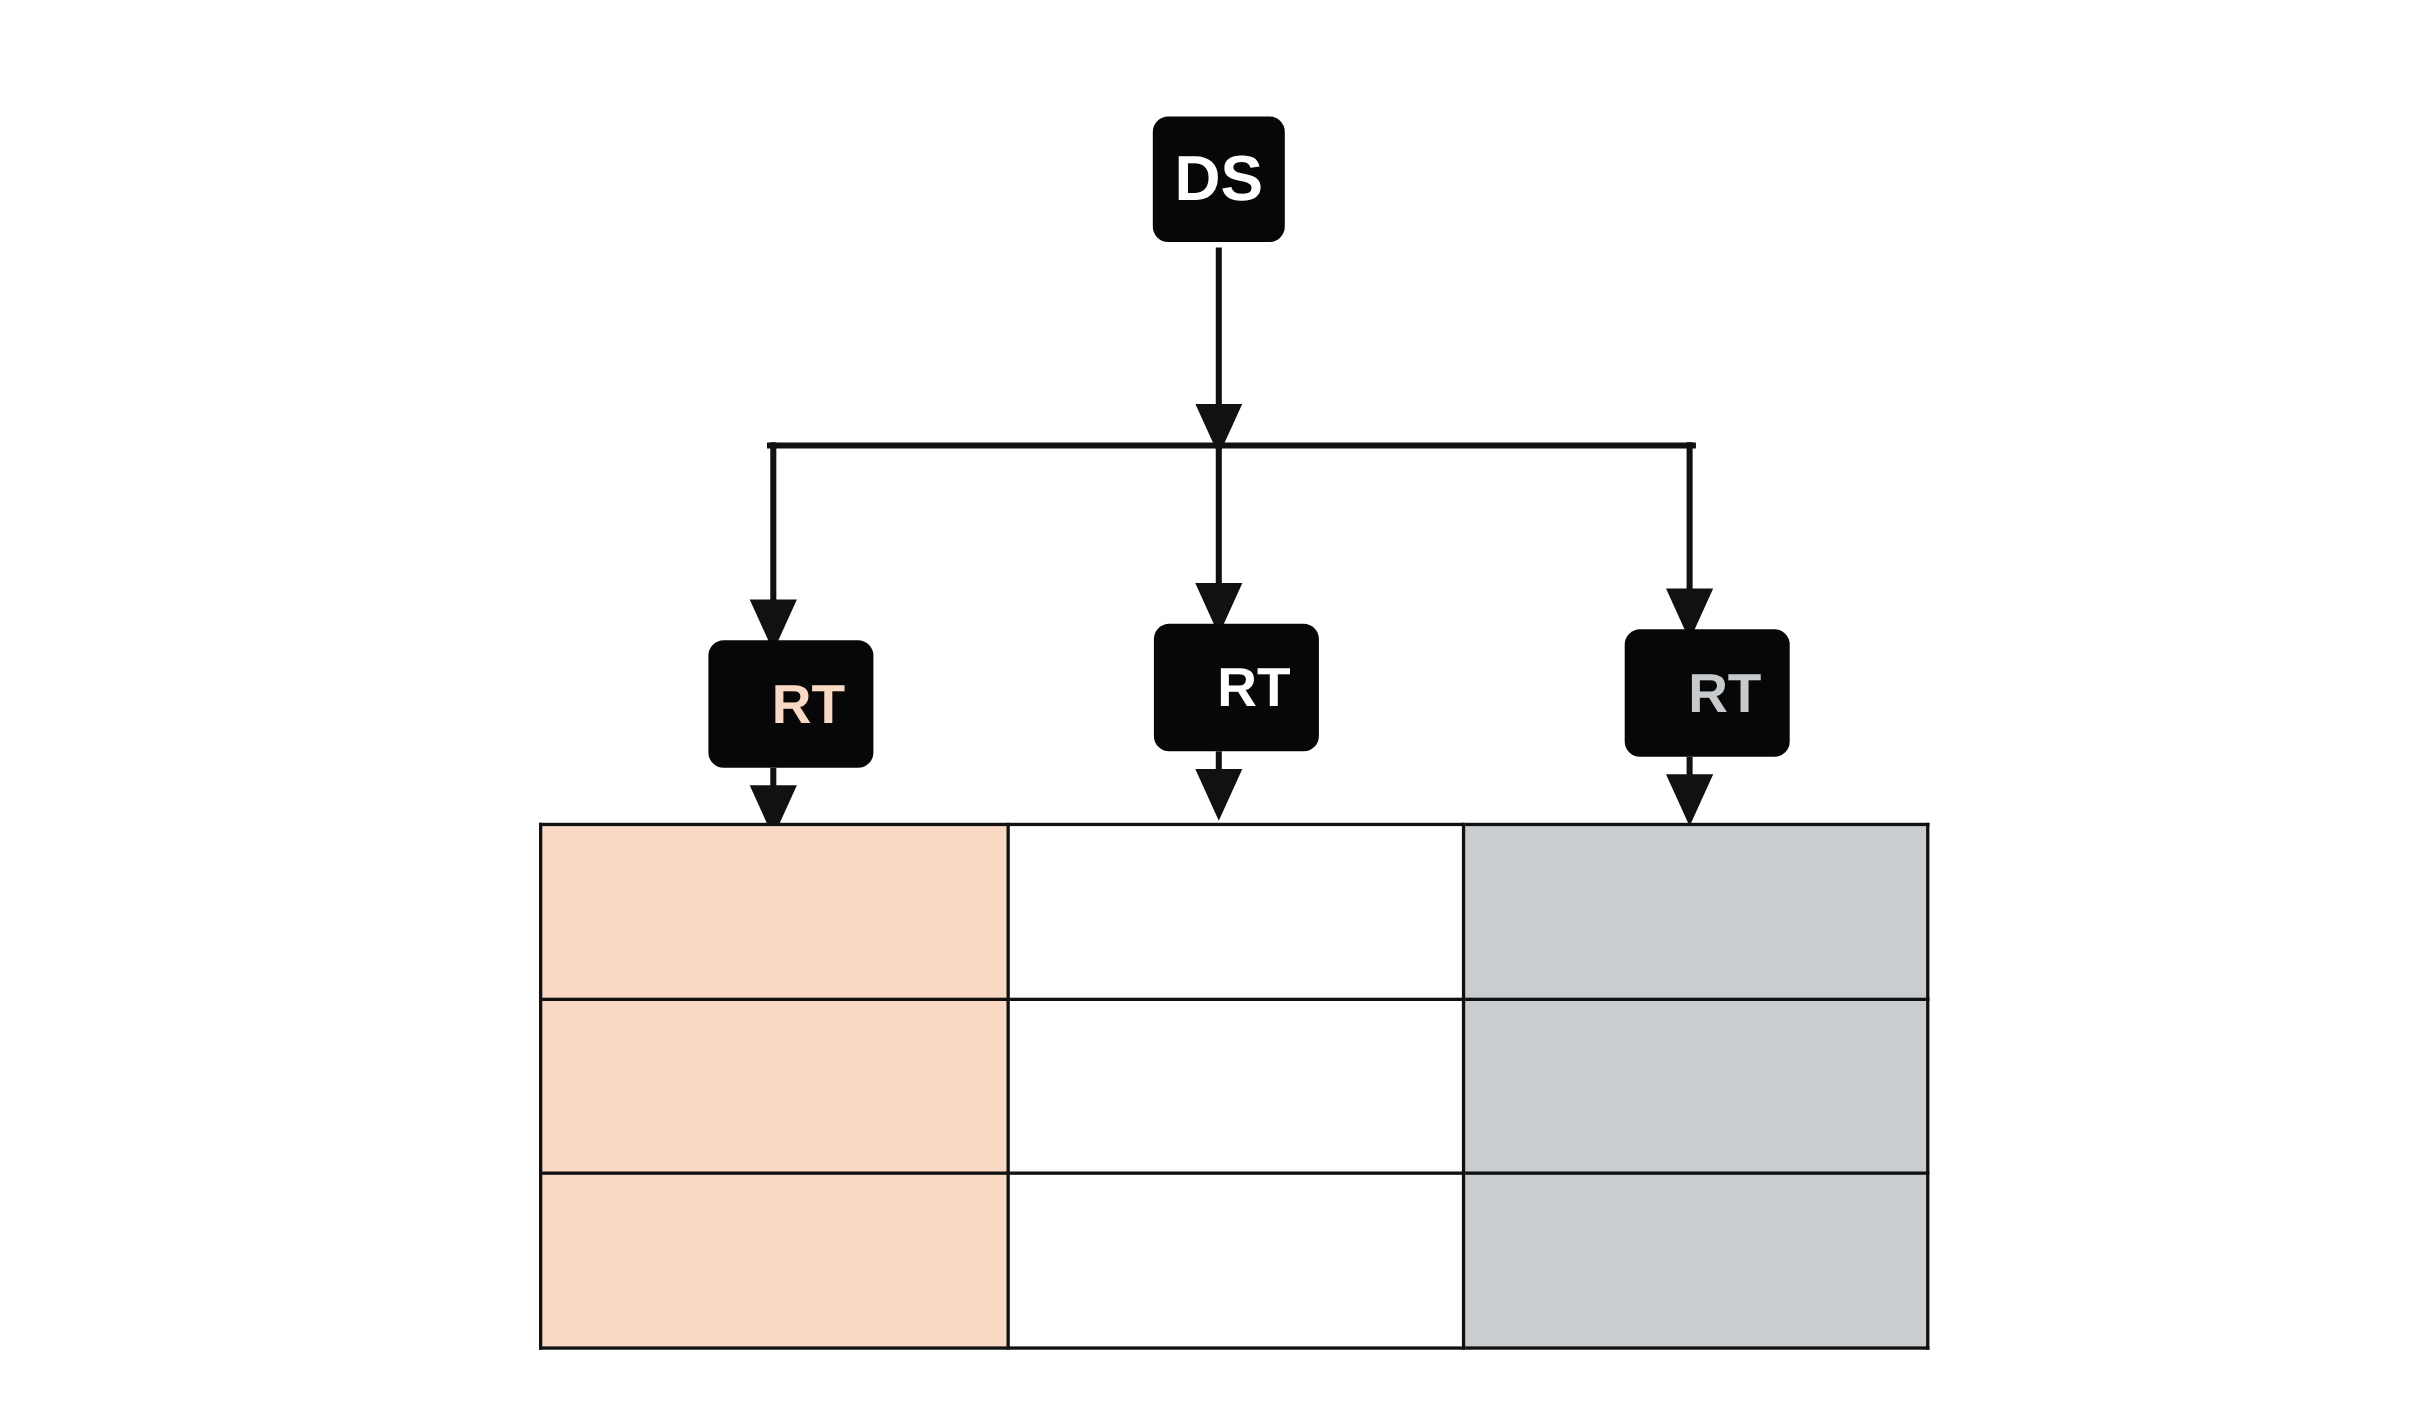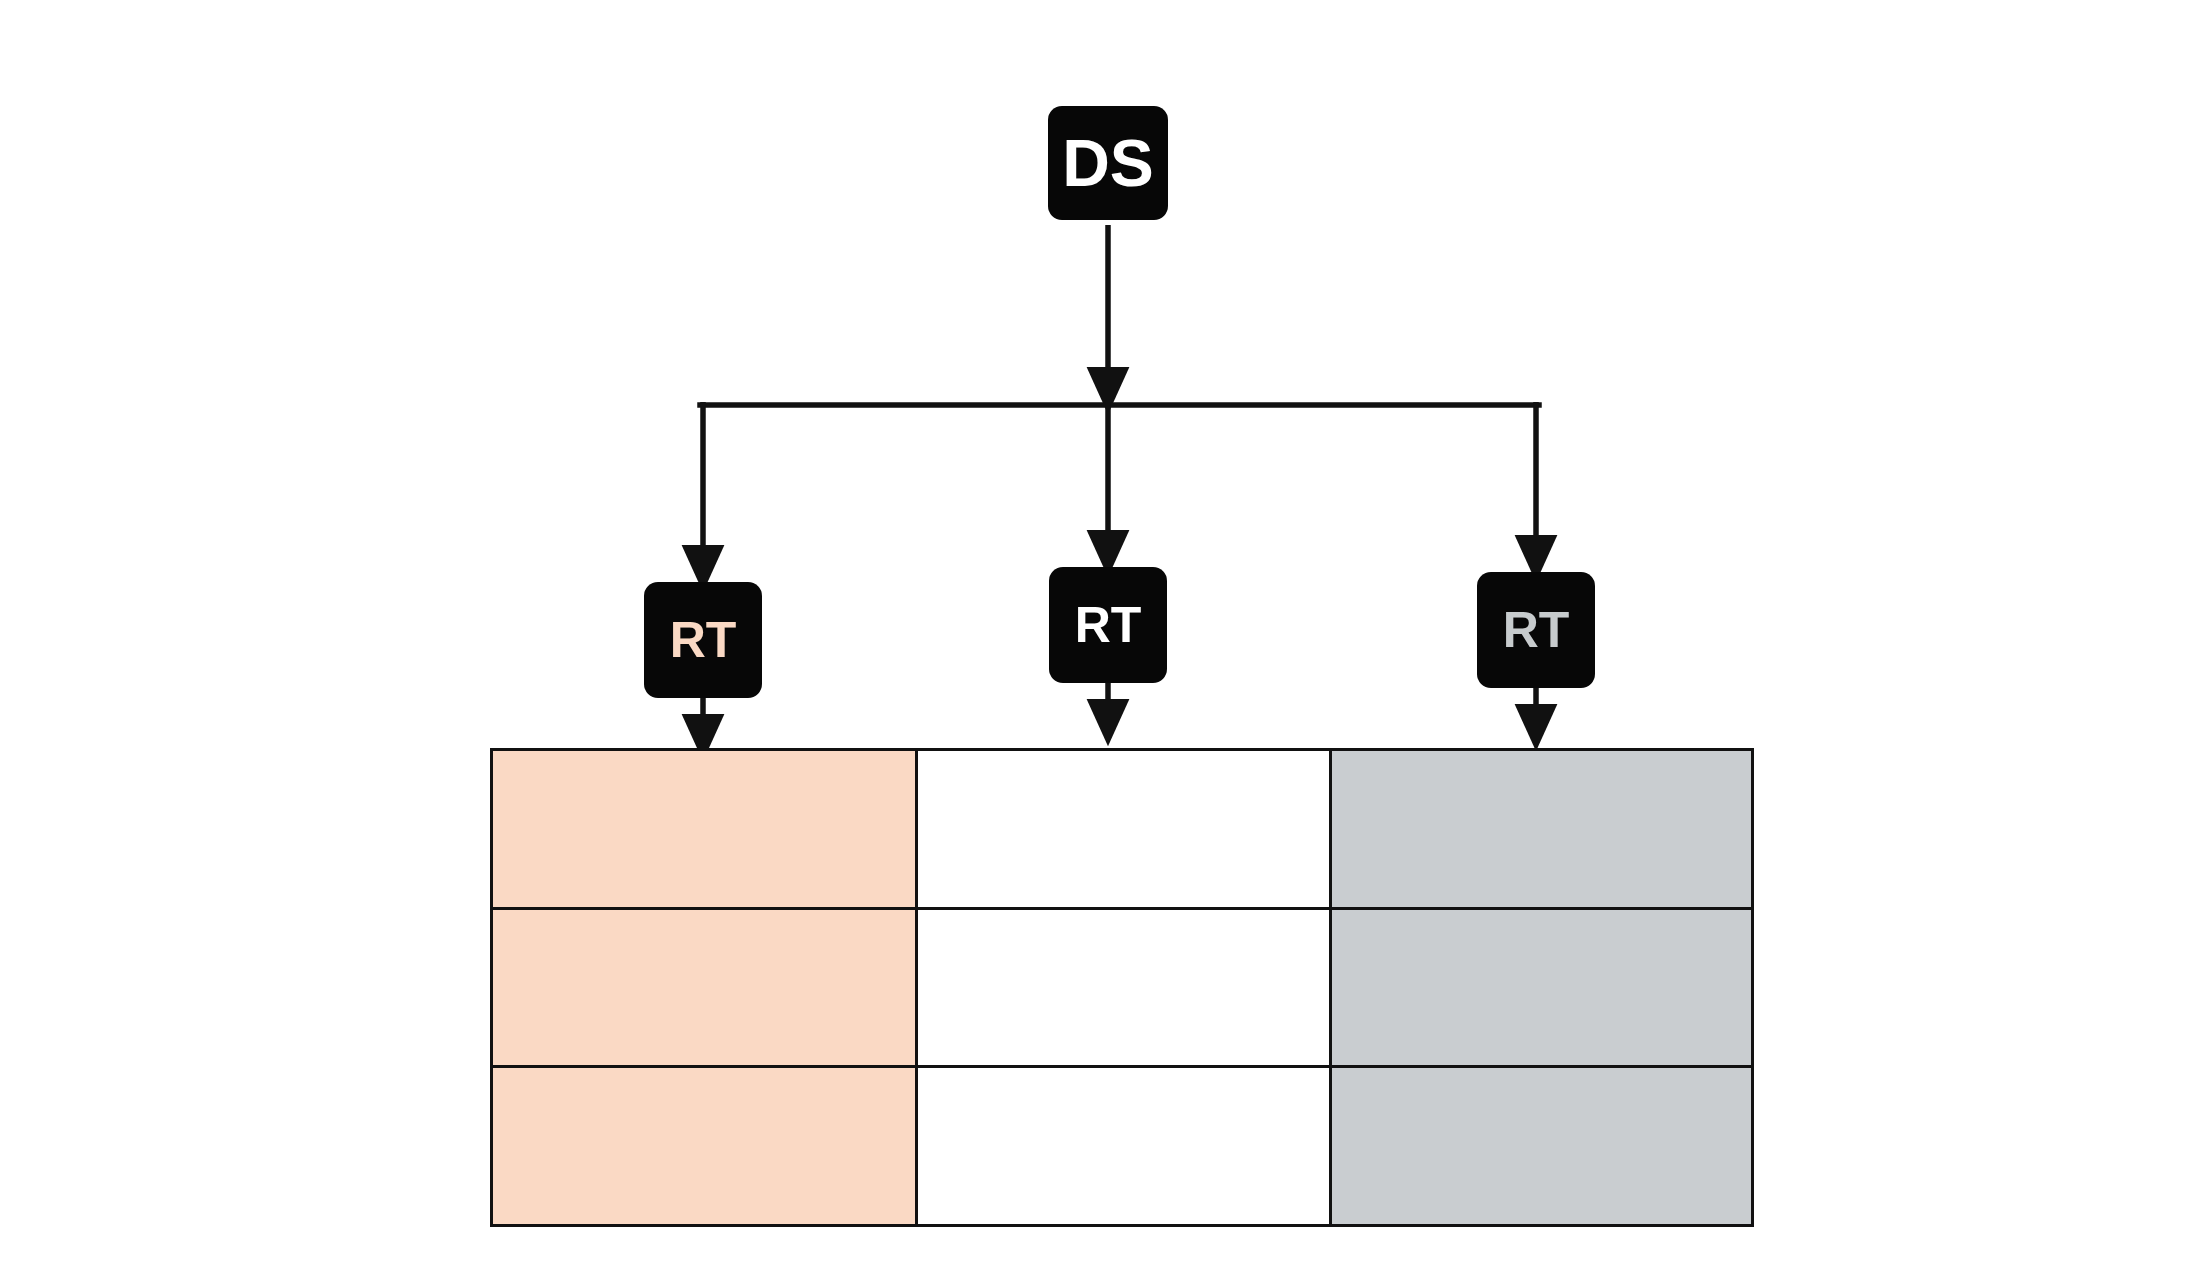--- a/index.html
+++ b/index.html
@@ -42,27 +42,28 @@
     font-family: "Liberation Sans", sans-serif;
     font-weight: 700;
     line-height: 1;
     user-select: none;
   }
   #node-ds {
     left: 1048px;
     top: 106px;
     width: 120px;
     height: 114px;
-    font-size: 66px;
+    font-size: 58px;
     color: #ffffff;
   }
   .node-rt {
     width: 118px;
     height: 116px;
     font-size: 50px;
+    padding-left: 32px;
   }
   #node-rt-0 { left: 644px;  top: 582px; color: #fad9c4; }
   #node-rt-1 { left: 1049px; top: 567px; color: #ffffff; }
   #node-rt-2 { left: 1477px; top: 572px; color: #c7cbcd; }
 
   #connectors {
     position: absolute;
     left: 0;
     top: 0;
     width: 2192px;

